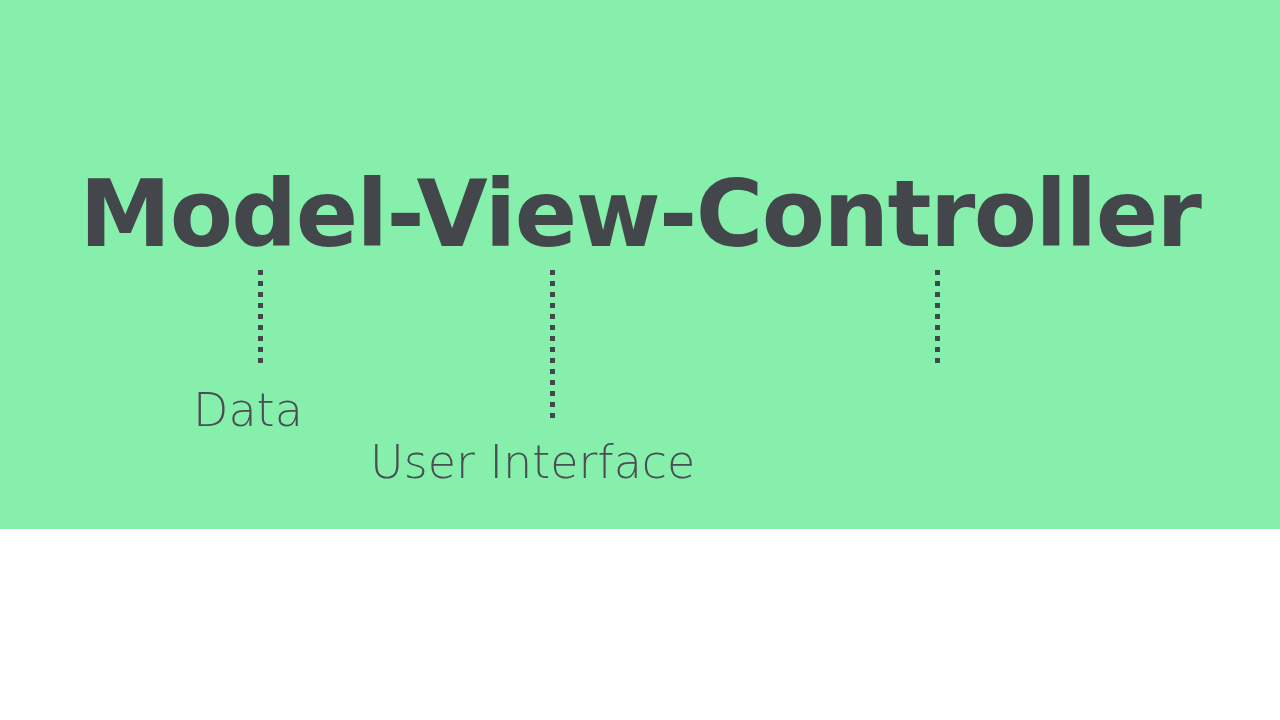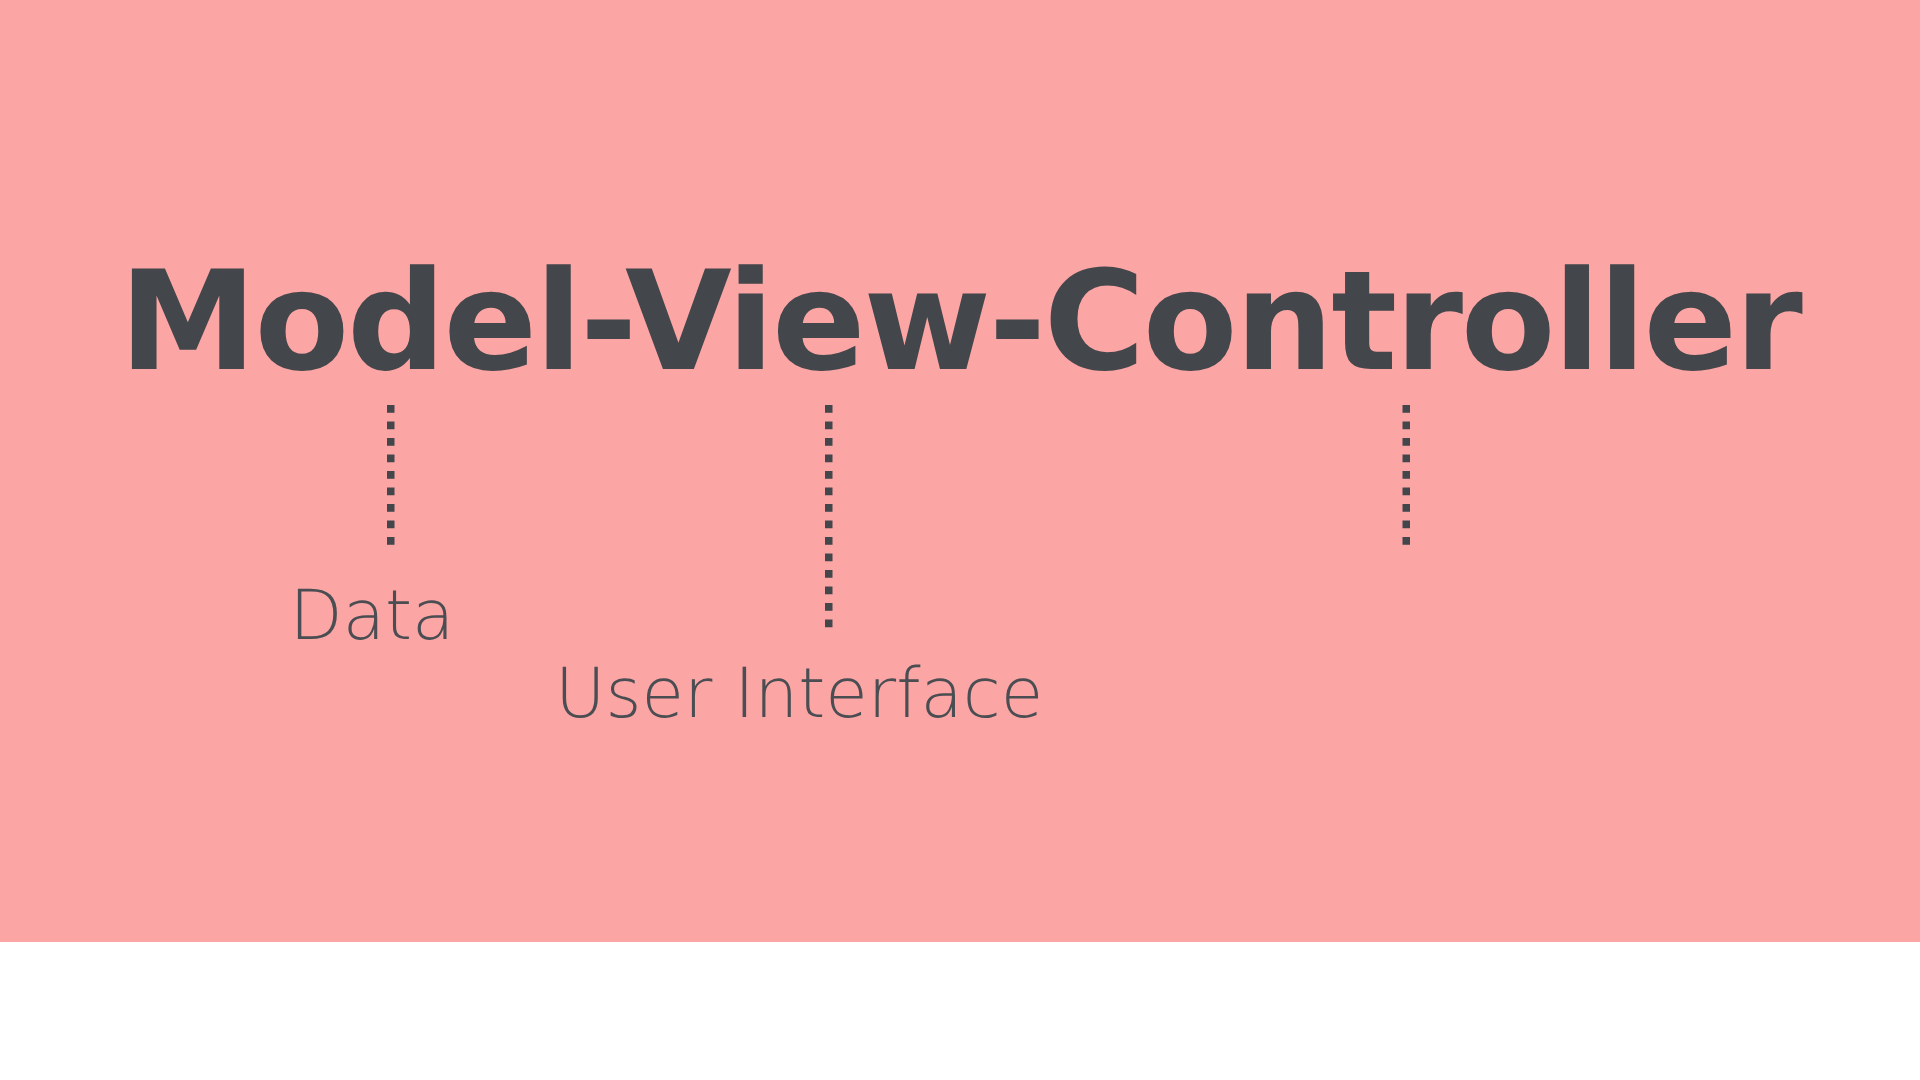--- a/index.html
+++ b/index.html
@@ -10,22 +10,22 @@
     width: 1280px;
     height: 720px;
     background: #ffffff;
     font-family: "DejaVu Sans", sans-serif;
     overflow: hidden;
   }
 
   .slide {
     position: relative;
     width: 1280px;
-    height: 628px;
-    background: #fca5a5;
+    height: 529px;
+    background: #86efac;
   }
 
   
   .title {
     position: absolute;
     left: 0;
     top: 160px;
     width: 1280px;
     text-align: center;
     font-family: "DejaVu Sans", sans-serif;

